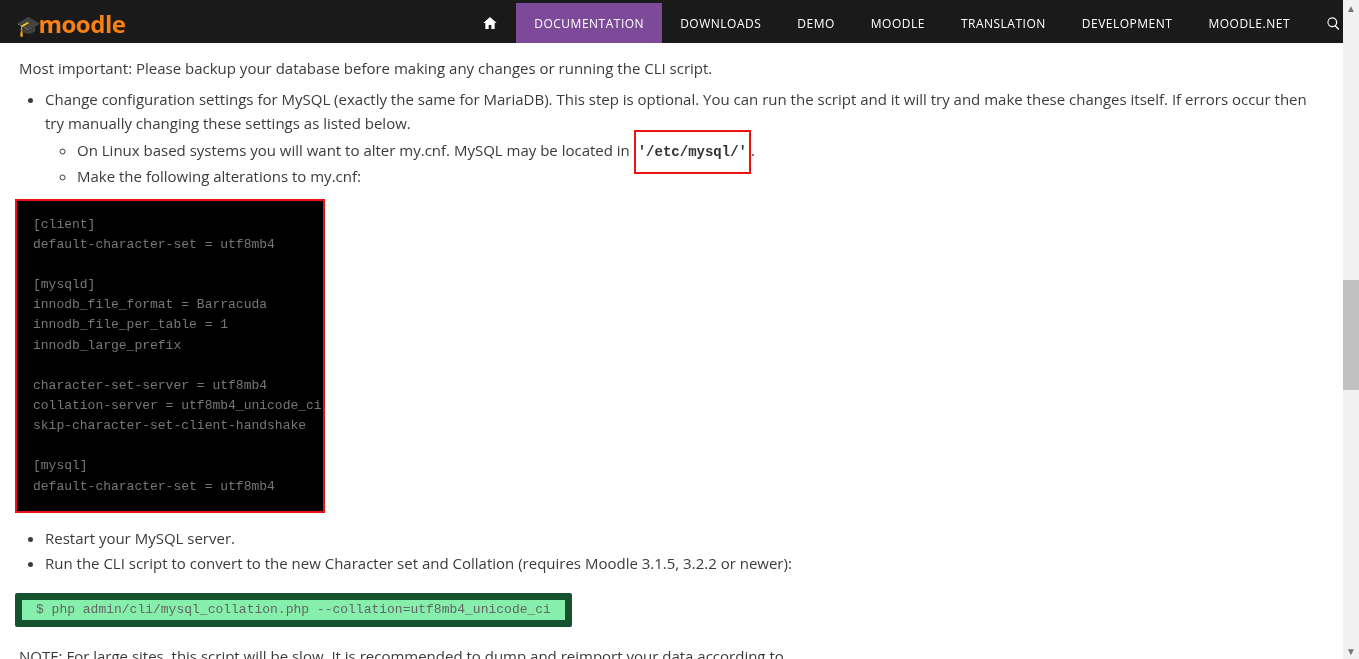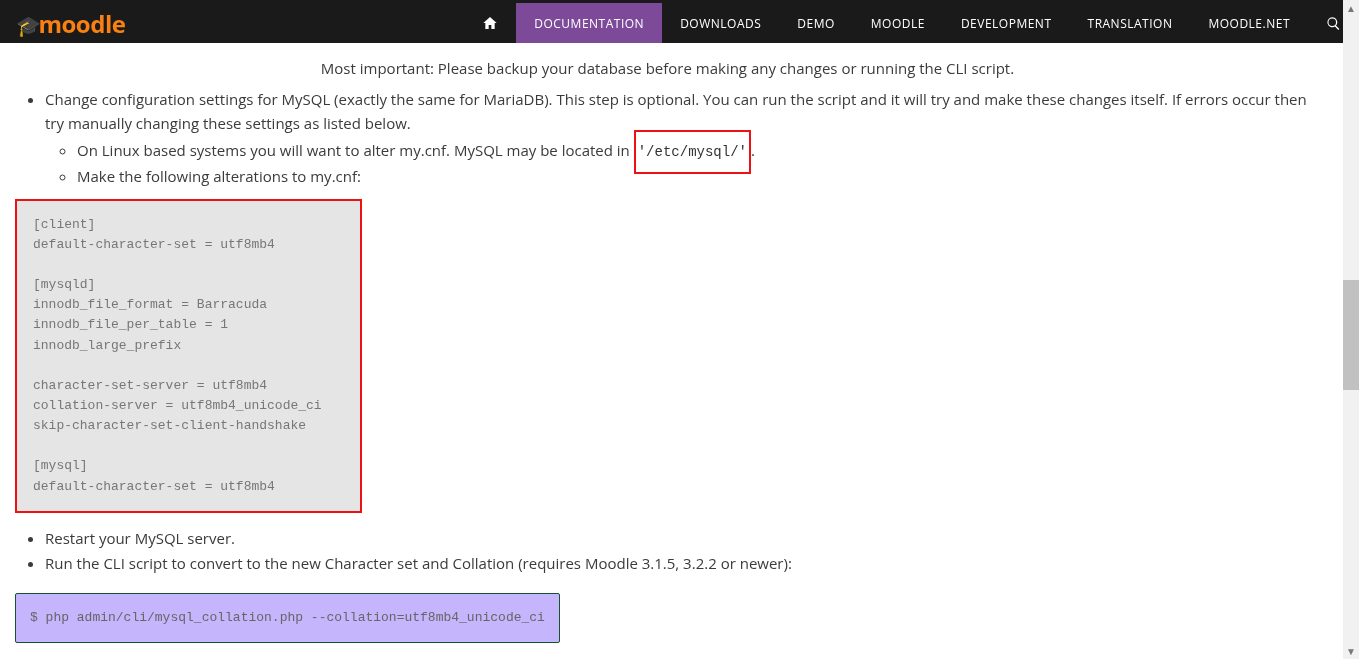--- a/index.html
+++ b/index.html
@@ -59,56 +59,57 @@
     }
     .nav-item.home svg { width: 16px; height: 16px; fill: #fff; }
     .nav-item.search svg { width: 15px; height: 15px; fill: #fff; }
     .content {
       padding: 14px 0 0 15px;
       max-width: 1320px;
       font-size: 15px;
       line-height: 1.55;
       color: #3b3b3b;
     }
-    .content p { margin: 0 4px 8px; text-align: center; }
+    .content p { margin: 0 4px 8px; }
     .content ul {
       list-style: disc;
       padding-left: 22px;
       margin: 6px 0 10px;
     }
     .content ul ul {
       list-style: circle;
       padding-left: 24px;
       margin: 4px 0;
     }
     .content li { margin: 2px 8px; }
     .code-link {
       border: 2px solid #e11;
       padding: 12px 2px;
       font-family: Consolas, "Courier New", monospace;
       font-size: 14px;
       color: #333;
       background: #fff;
+      font-weight: bold;
     }
     .pre-block {
       border: 2px solid #e11;
-      background: #e5e5e5;
+      background: #000000;
       padding: 14px 16px;
       margin: 10px 0 14px;
-      width: 347px;
+      width: 310px;
       font-family: Consolas, "Courier New", monospace;
       font-size: 13px;
       line-height: 1.55;
       color: #777;
       white-space: pre;
     }
     .cmd-block {
-      background: #c4b5fd;
-      border: 1px solid #14532d;
-      padding: 14px 14px;
+      background: #86efac;
+      border: 7px solid #14532d;
+      padding: 0 14px;
       margin: 8px 0 18px;
       font-family: Consolas, "Courier New", monospace;
       font-size: 13px;
       color: #666;
       display: inline-block;
       min-width: 540px;
       border-radius: 2px;
       white-space: pre;
     }
     .note-line {
@@ -155,22 +156,22 @@
   <div class="nav-right">
     <a class="nav-item home">
       <svg viewBox="0 0 24 24">
           <path d="M12 3l10 9h-3v9h-5v-6H10v6H5v-9H2z"></path>
         </svg>
     </a>
     <a class="nav-item active">DOCUMENTATION</a>
     <a class="nav-item">DOWNLOADS</a>
     <a class="nav-item">DEMO</a>
     <a class="nav-item">MOODLE</a>
+    <a class="nav-item">TRANSLATION</a>
     <a class="nav-item">DEVELOPMENT</a>
-    <a class="nav-item">TRANSLATION</a>
     <a class="nav-item">MOODLE.NET</a>
     <a class="nav-item search">
       <svg viewBox="0 0 24 24">
           <path d="M10 2a8 8 0 015.93 13.32l5.38 5.38-1.61 1.61-5.38-5.38A8 8 0 1110 2zm0 2a6 6 0 100 12 6 6 0 000-12z"></path>
         </svg>
     </a>
   </div>
 </div>
 
 <div class="content">

